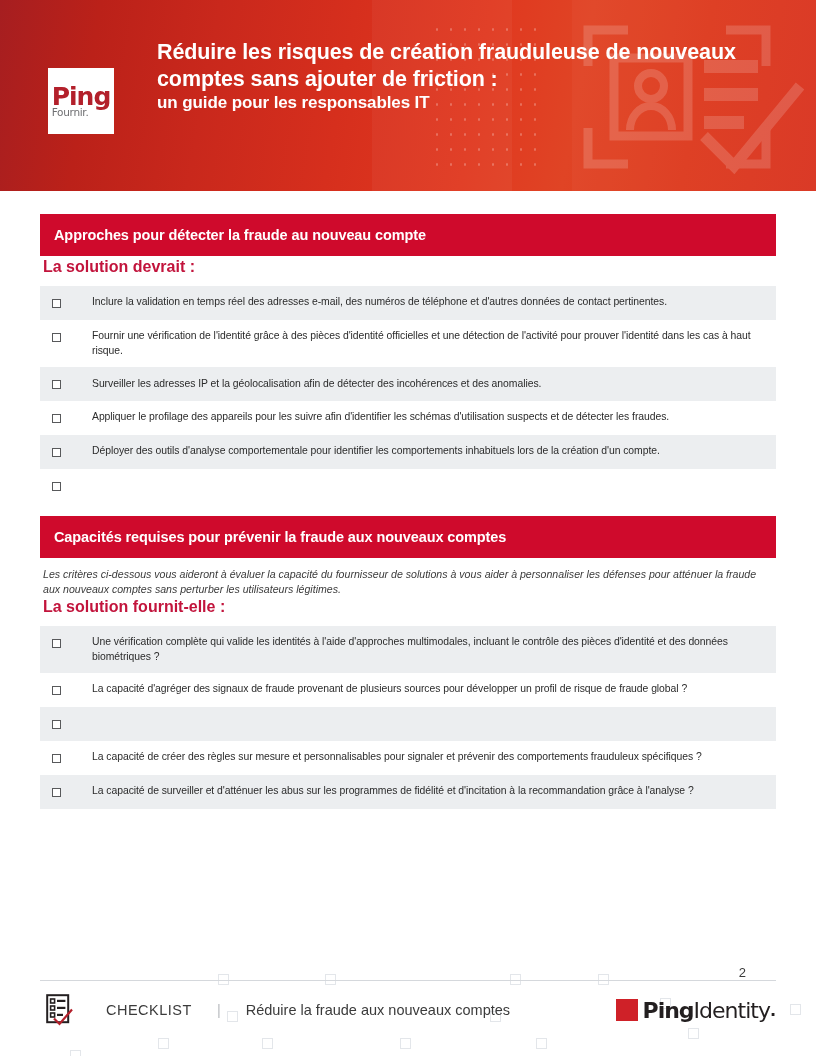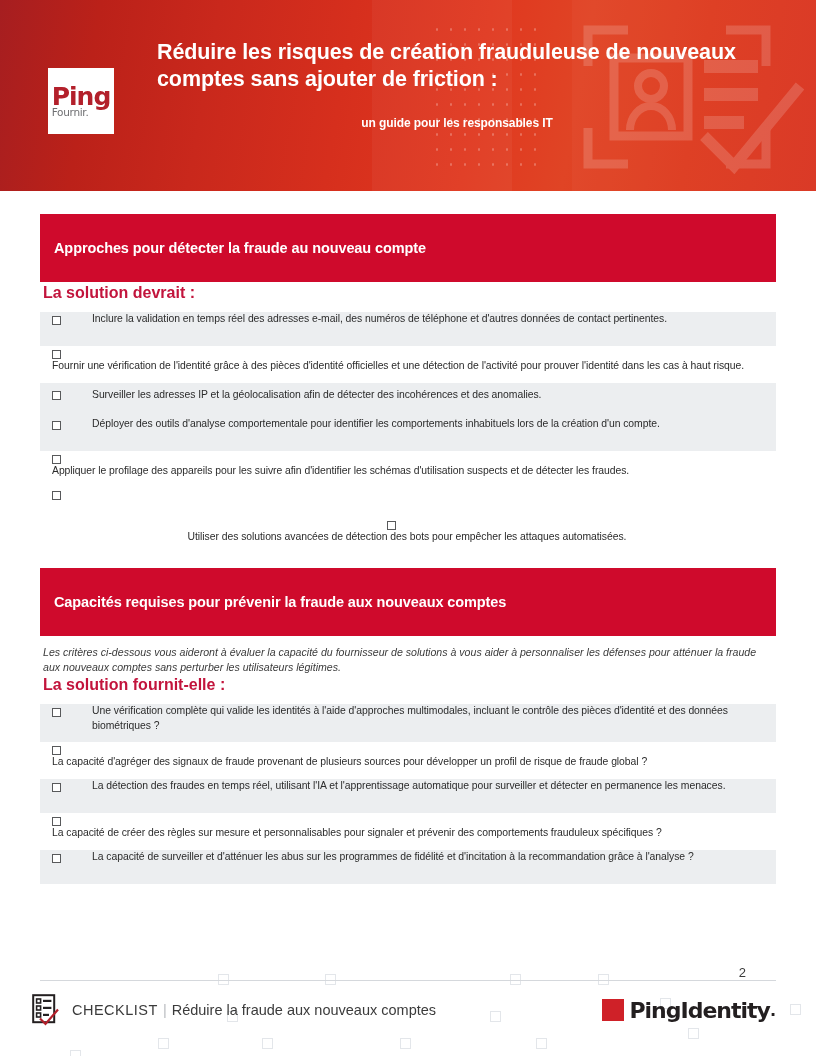--- a/index.html
+++ b/index.html
@@ -55,56 +55,56 @@
     display:block; font-family:"DejaVu Sans", sans-serif;
     font-weight:400; font-size:10.5px; color:#6d6e71; margin-top:-2px; letter-spacing:-.3px;
   }
 
   .hdr-text { position:absolute; left:157px; top:39px; width:600px; }
   .hdr-title {
     color:#ffffff; font-size:21.5px; font-weight:700; line-height:27px;
     letter-spacing:-0.1px;
   }
   .hdr-sub {
-    color:#ffffff; font-size:12px; font-weight:700; line-height:20px;
-    margin-top:20px; letter-spacing:-0.1px;text-align:center;
+    color:#ffffff; font-size:17px; font-weight:700; line-height:20px;
+    margin-top:0; letter-spacing:-0.1px;
   }
 
   
   .body-wrap { position:relative; padding:0 40px; }
 
   .sec-bar {
     background:#cf0a2c;
     color:#ffffff;
     font-size:14.5px; font-weight:700;
-    padding:26px 14px;
+    padding:13px 14px;
     letter-spacing:-0.1px;
   }
   .sec-bar.first { margin-top:23px; }
   .sec-bar.second { margin-top:13px; }
 
   .sec-desc {
     font-style:italic; color:#3b3b3b;
     font-size:10.6px; line-height:14.5px;
     padding:9px 3px 0 3px;
   }
   .sec-prompt {
     color:#c2143c; font-weight:700; font-style:normal;
     font-size:16px; line-height:18px;
     padding:2px 3px 0 3px;
   }
 
   .items { margin-top:10px; }
   .item {
     display:flex; align-items:flex-start;
-    padding:0 14px 9px 12px;
+    padding:9px 14px 9px 12px;
     min-height:34px;
   }
   .item.odd  { background:#eceef0; }
-  .item.even { background:#ffffff;flex-direction:column; }
+  .item.even { background:#ffffff; }
   .item.single { align-items:center; }
 
   .chk {
     flex:0 0 auto;
     width:9px; height:9px;
     border:1px solid #58595b;
     background:#ffffff;
     margin:4px 0 0 0;
     margin-right:31px;
   }
@@ -123,39 +123,39 @@
   }
   .foot-rule {
     position:absolute; left:40px; right:40px; top:14px;
     height:1px; background:#d5d8dc;
   }
   .page-num {
     position:absolute; right:30px; top:-15px;
     font-size:13px; color:#3b3b3b;
   }
   .foot-inner {
-    position:absolute; left:32px; right:40px; top:28px;
-    display:flex; align-items:center;
+    position:absolute; left:46px; right:40px; top:28px;
+    display:flex; align-items:center;gap:20px;
   }
   .foot-ico { flex:0 0 auto; width:28px; height:32px; margin-right:12px; }
   .foot-label {
     font-size:14.5px; color:#3b3b3b; letter-spacing:.5px;
   }
   .foot-sep { color:#b9bcc0; margin:0 5px; font-size:14.5px; }
   .foot-title { font-size:14.5px; color:#3b3b3b; }
   .foot-logo {
     margin-left:auto; display:flex; align-items:center;
   }
   .foot-logo .sq { width:22px; height:22px; background:#cf2128; margin-right:5px; }
   .fl-ping {
     font-family:"DejaVu Sans", sans-serif; font-weight:700;
     font-size:22px; color:#231f20; letter-spacing:-1px;
   }
   .fl-identity {
-    font-family:"DejaVu Sans", sans-serif; font-weight:700;
+    font-family:"DejaVu Sans", sans-serif; font-weight:400;
     font-size:22px; color:#231f20; letter-spacing:-1px;
   }
   .fl-dot {
     font-family:"DejaVu Sans", sans-serif; font-weight:700;
     font-size:16px; color:#231f20;
   }
 </style>
 </head>
 <body>
 
@@ -209,52 +209,47 @@
           <span class="item-text">Inclure la validation en temps réel des adresses e-mail, des numéros de téléphone et d'autres données de contact pertinentes.</span>
         </div>
       <div class="item even">
           <span class="chk"></span>
           <span class="item-text">Fournir une vérification de l'identité grâce à des pièces d'identité officielles et une détection de l'activité pour prouver l'identité dans les cas à haut risque.</span>
         </div>
       <div class="item odd single">
           <span class="chk"></span>
           <span class="item-text">Surveiller les adresses IP et la géolocalisation afin de détecter des incohérences et des anomalies.</span>
         </div>
+      <div class="item even">
+          <span class="chk"></span>
+          <span class="item-text">Appliquer le profilage des appareils pour les suivre afin d'identifier les schémas d'utilisation suspects et de détecter les fraudes.</span>
+        </div>
       <div class="item odd">
           <span class="chk"></span>
           <span class="item-text">Déployer des outils d'analyse comportementale pour identifier les comportements inhabituels lors de la création d'un compte.</span>
         </div>
       <div class="item even">
           <span class="chk"></span>
-          <span class="item-text">Appliquer le profilage des appareils pour les suivre afin d'identifier les schémas d'utilisation suspects et de détecter les fraudes.</span>
-        </div>
-      <div class="item even">
-          <span class="chk"></span>
-        </div>
-      <div class="item even single">
-          <span class="chk"></span>
-          <span class="item-text">Utiliser des solutions avancées de détection des bots pour empêcher les attaques automatisées.</span>
         </div>
     </div>
 
     <div class="sec-bar second">Capacités requises pour prévenir la fraude aux nouveaux comptes</div>
     <div class="sec-desc">Les critères ci-dessous vous aideront à évaluer la capacité du fournisseur de solutions à vous aider à personnaliser les défenses pour atténuer la fraude aux nouveaux comptes sans perturber les utilisateurs légitimes.</div>
     <div class="sec-prompt">La solution fournit-elle :</div>
     <div class="items">
       <div class="item odd">
           <span class="chk"></span>
           <span class="item-text">Une vérification complète qui valide les identités à l'aide d'approches multimodales, incluant le contrôle des pièces d'identité et des données biométriques ?</span>
         </div>
       <div class="item even">
           <span class="chk"></span>
           <span class="item-text">La capacité d'agréger des signaux de fraude provenant de plusieurs sources pour développer un profil de risque de fraude global ?</span>
         </div>
       <div class="item odd">
           <span class="chk"></span>
-          <span class="item-text">La détection des fraudes en temps réel, utilisant l'IA et l'apprentissage automatique pour surveiller et détecter en permanence les menaces.</span>
         </div>
       <div class="item even">
           <span class="chk"></span>
           <span class="item-text">La capacité de créer des règles sur mesure et personnalisables pour signaler et prévenir des comportements frauduleux spécifiques ?</span>
         </div>
       <div class="item odd">
           <span class="chk"></span>
           <span class="item-text">La capacité de surveiller et d'atténuer les abus sur les programmes de fidélité et d'incitation à la recommandation grâce à l'analyse ?</span>
         </div>
     </div>

